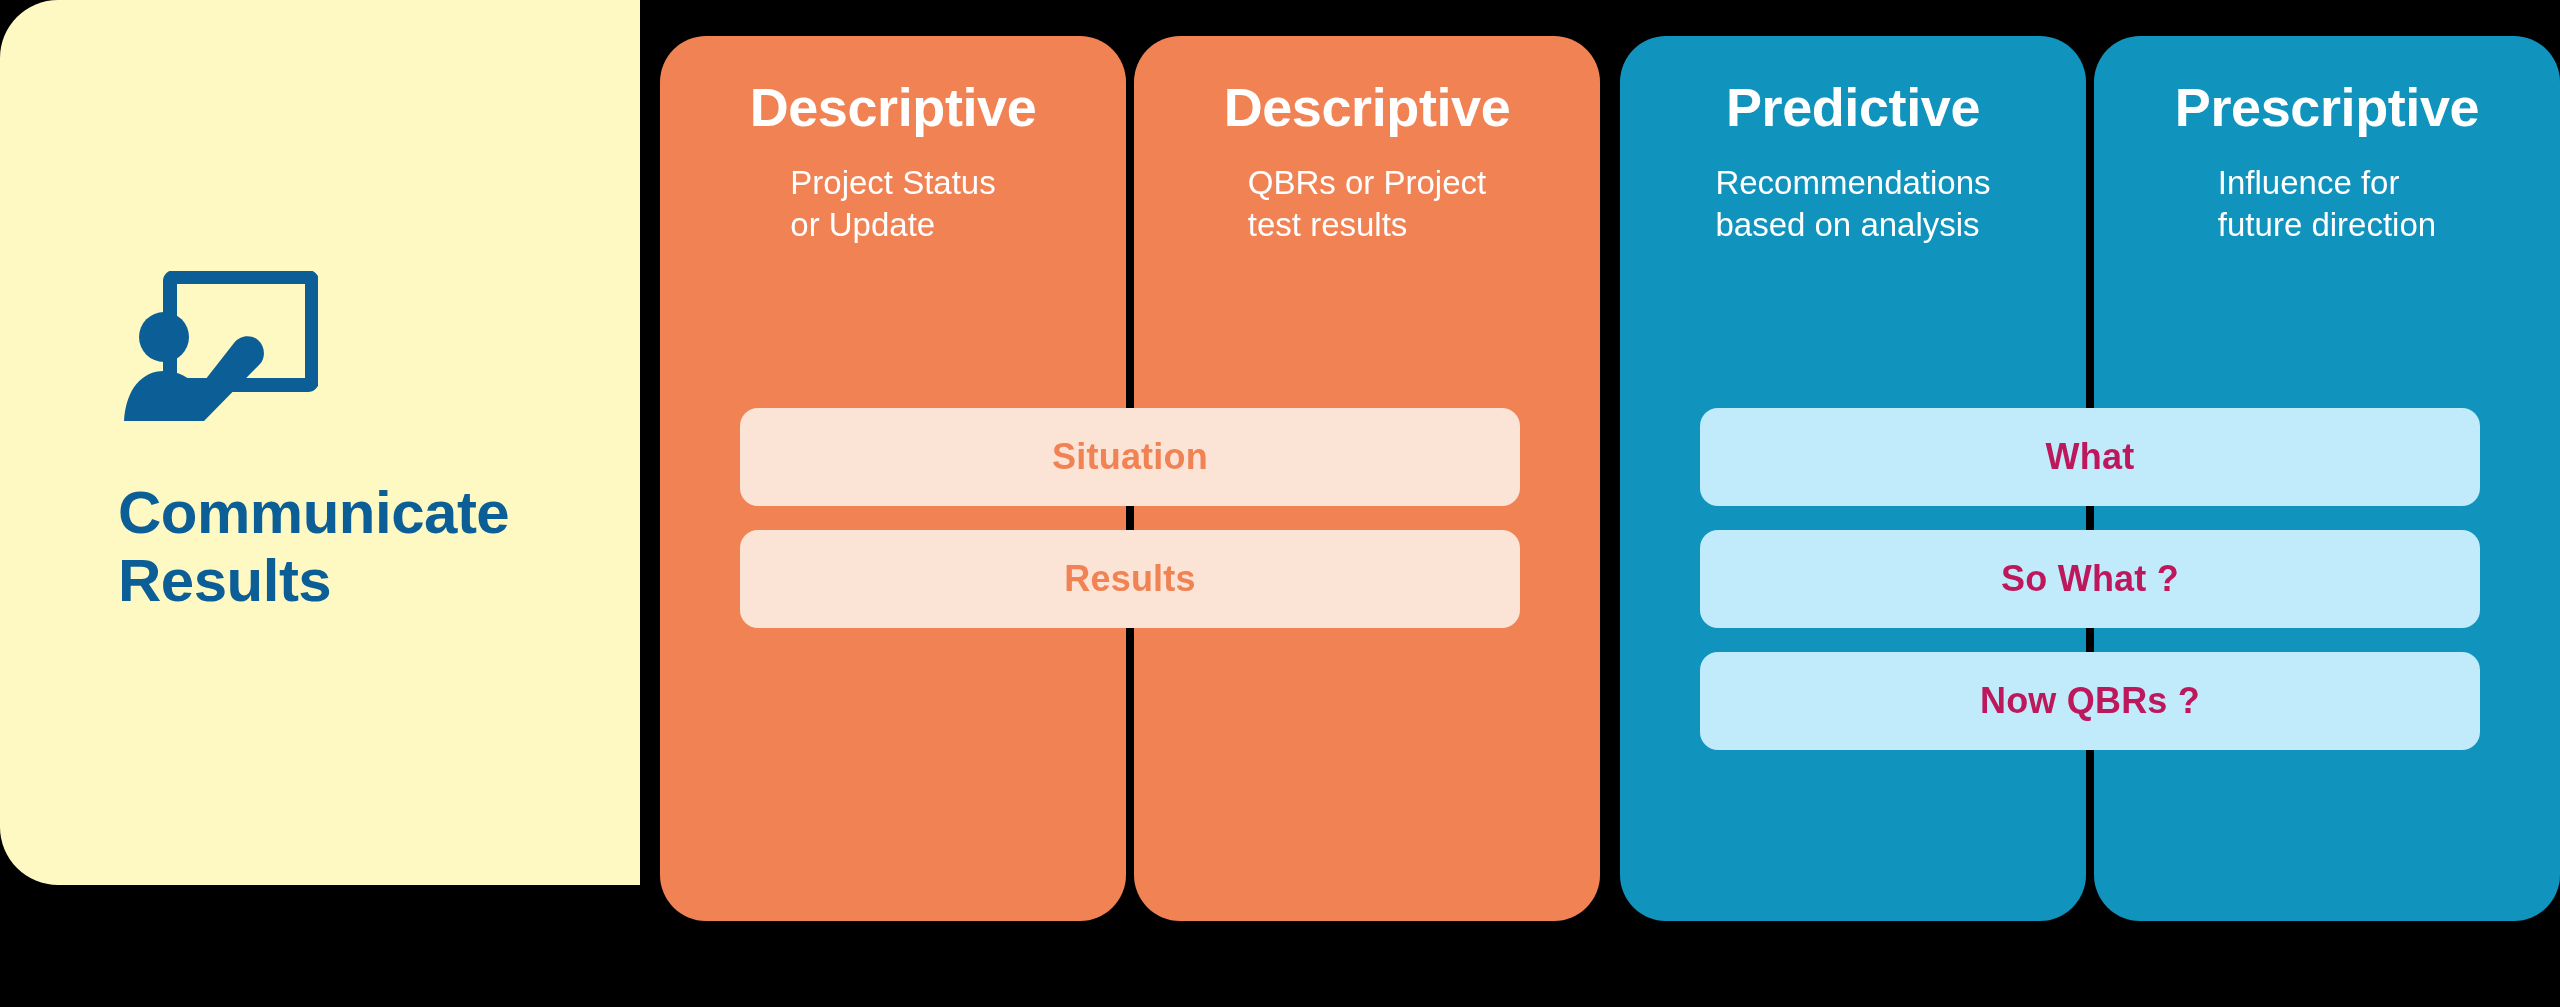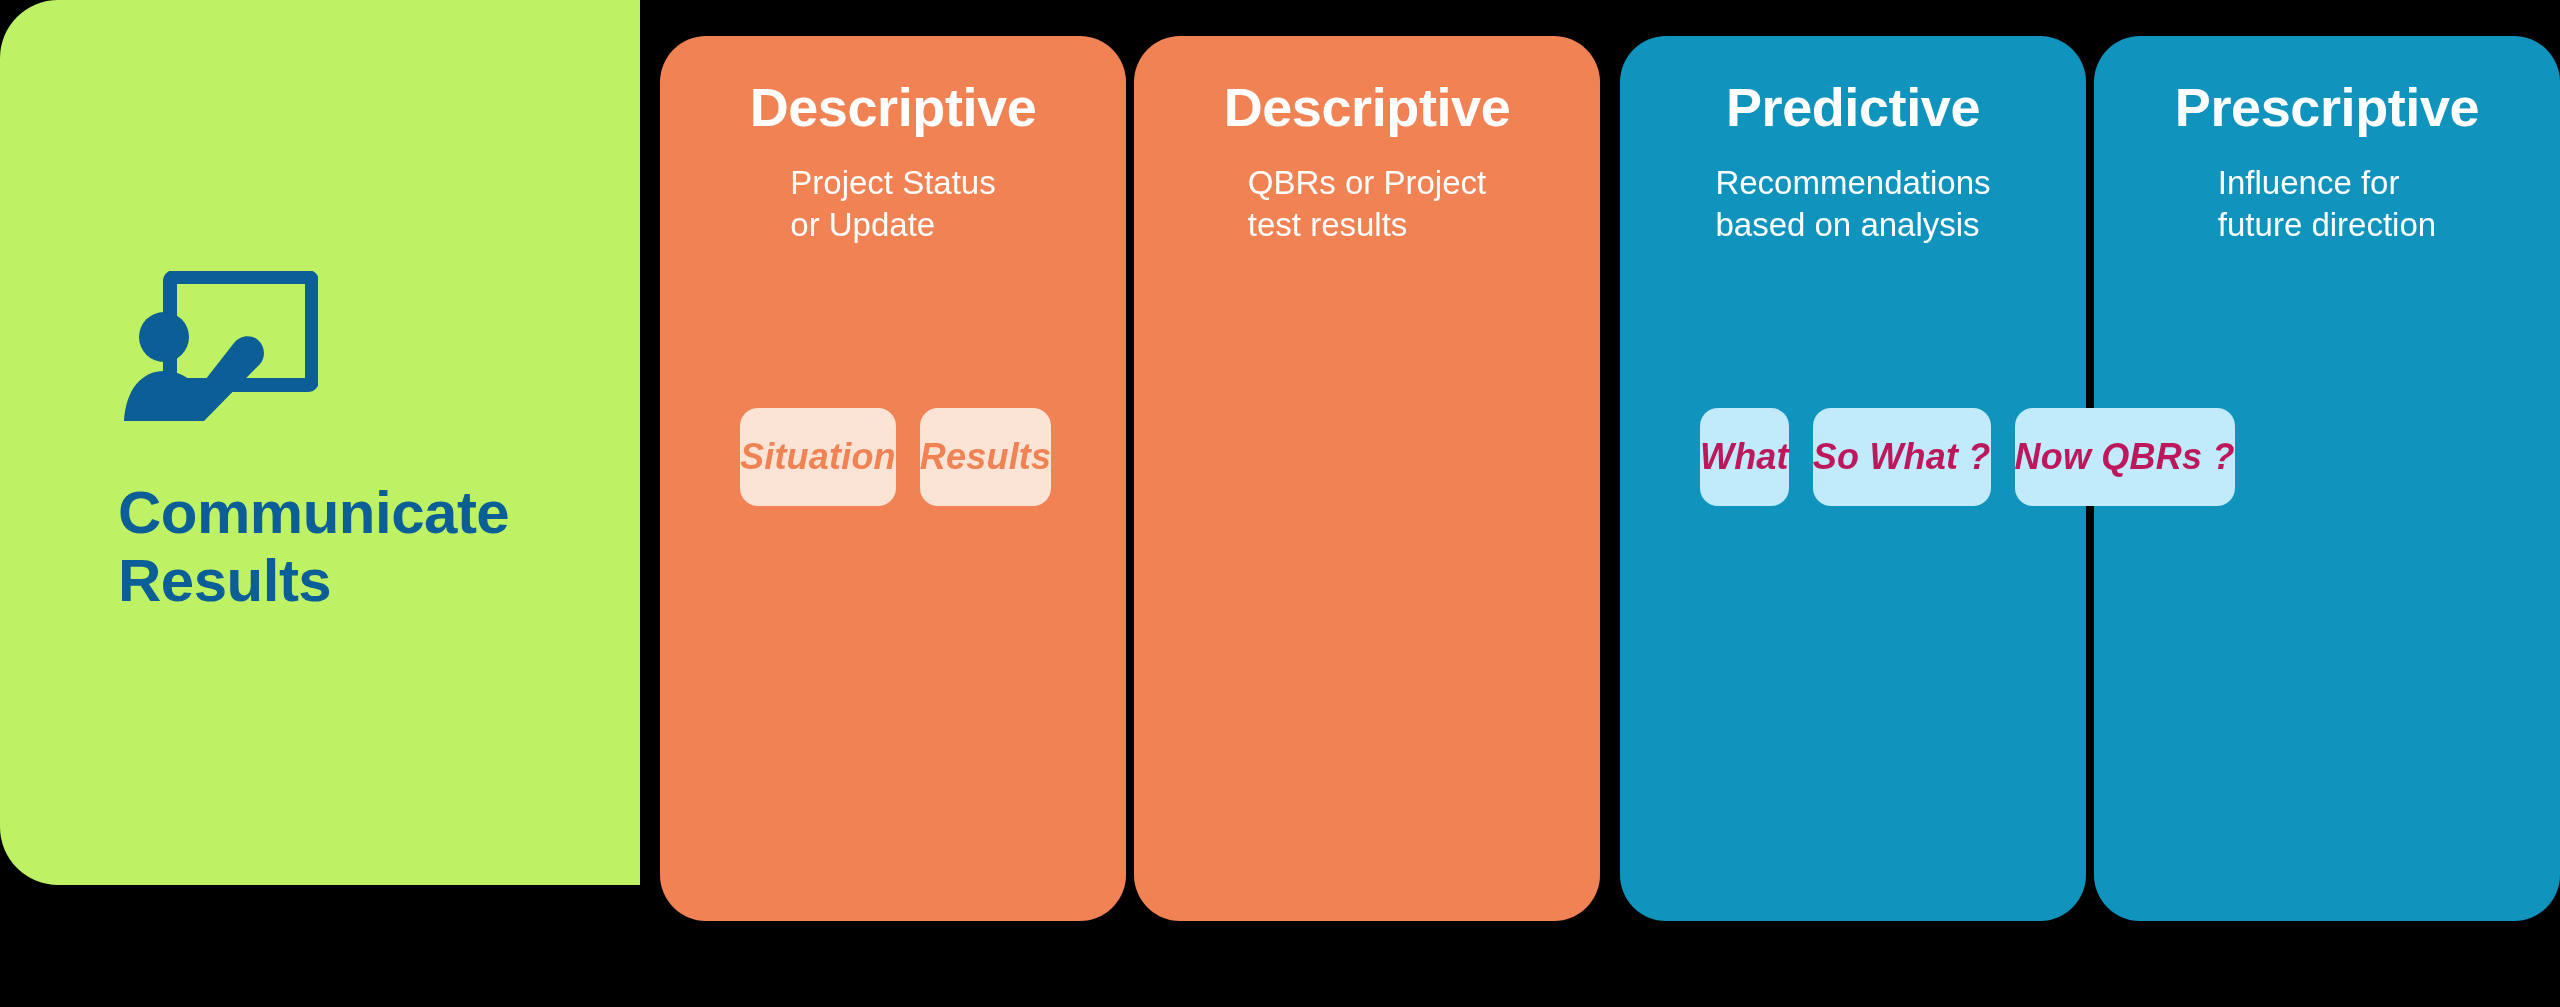--- a/index.html
+++ b/index.html
@@ -21,21 +21,21 @@
     background: #000000;
   }
 
   
   .intro-card {
     position: absolute;
     left: 0px;
     top: 0px;
     width: 640px;
     height: 885px;
-    background: #bef264;
+    background: #fef9c3;
     border-top-left-radius: 58px;
     border-bottom-left-radius: 58px;
     box-sizing: border-box;
     display: flex;
     flex-direction: column;
     align-items: flex-start;
     justify-content: center;
     padding-left: 118px;
     padding-right: 40px;
   }
@@ -100,23 +100,23 @@
     line-height: 1.25;
   }
 
   
   .chips {
     position: absolute;
     left: 80px;
     right: 80px;
     top: 372px;
     display: flex;
+    flex-direction: column;
     gap: 24px;
     pointer-events: none;
-    font-style: italic;
   }
   .chip {
     height: 98px;
     border-radius: 18px;
     display: flex;
     align-items: center;
     justify-content: center;
     font-size: 36px;
     font-weight: bold;
     letter-spacing: 0.2px;

